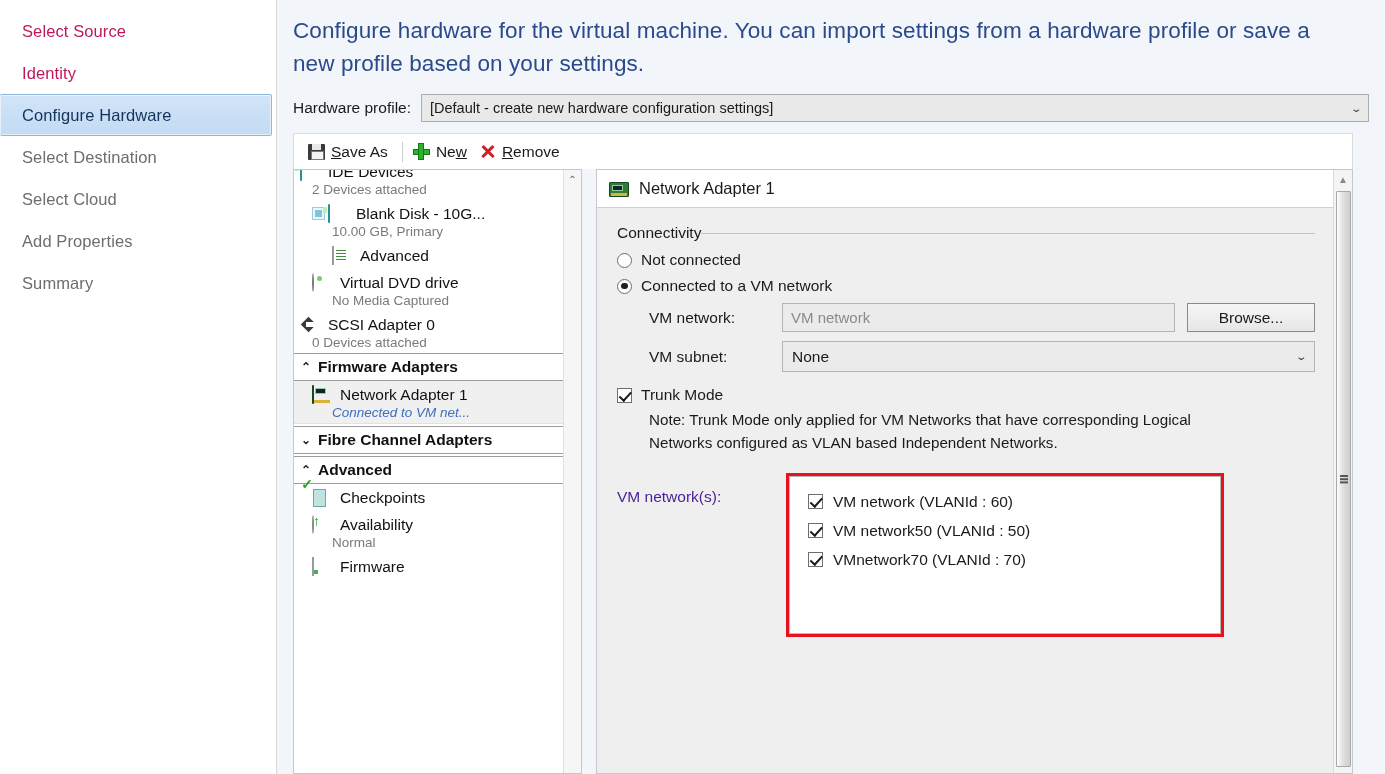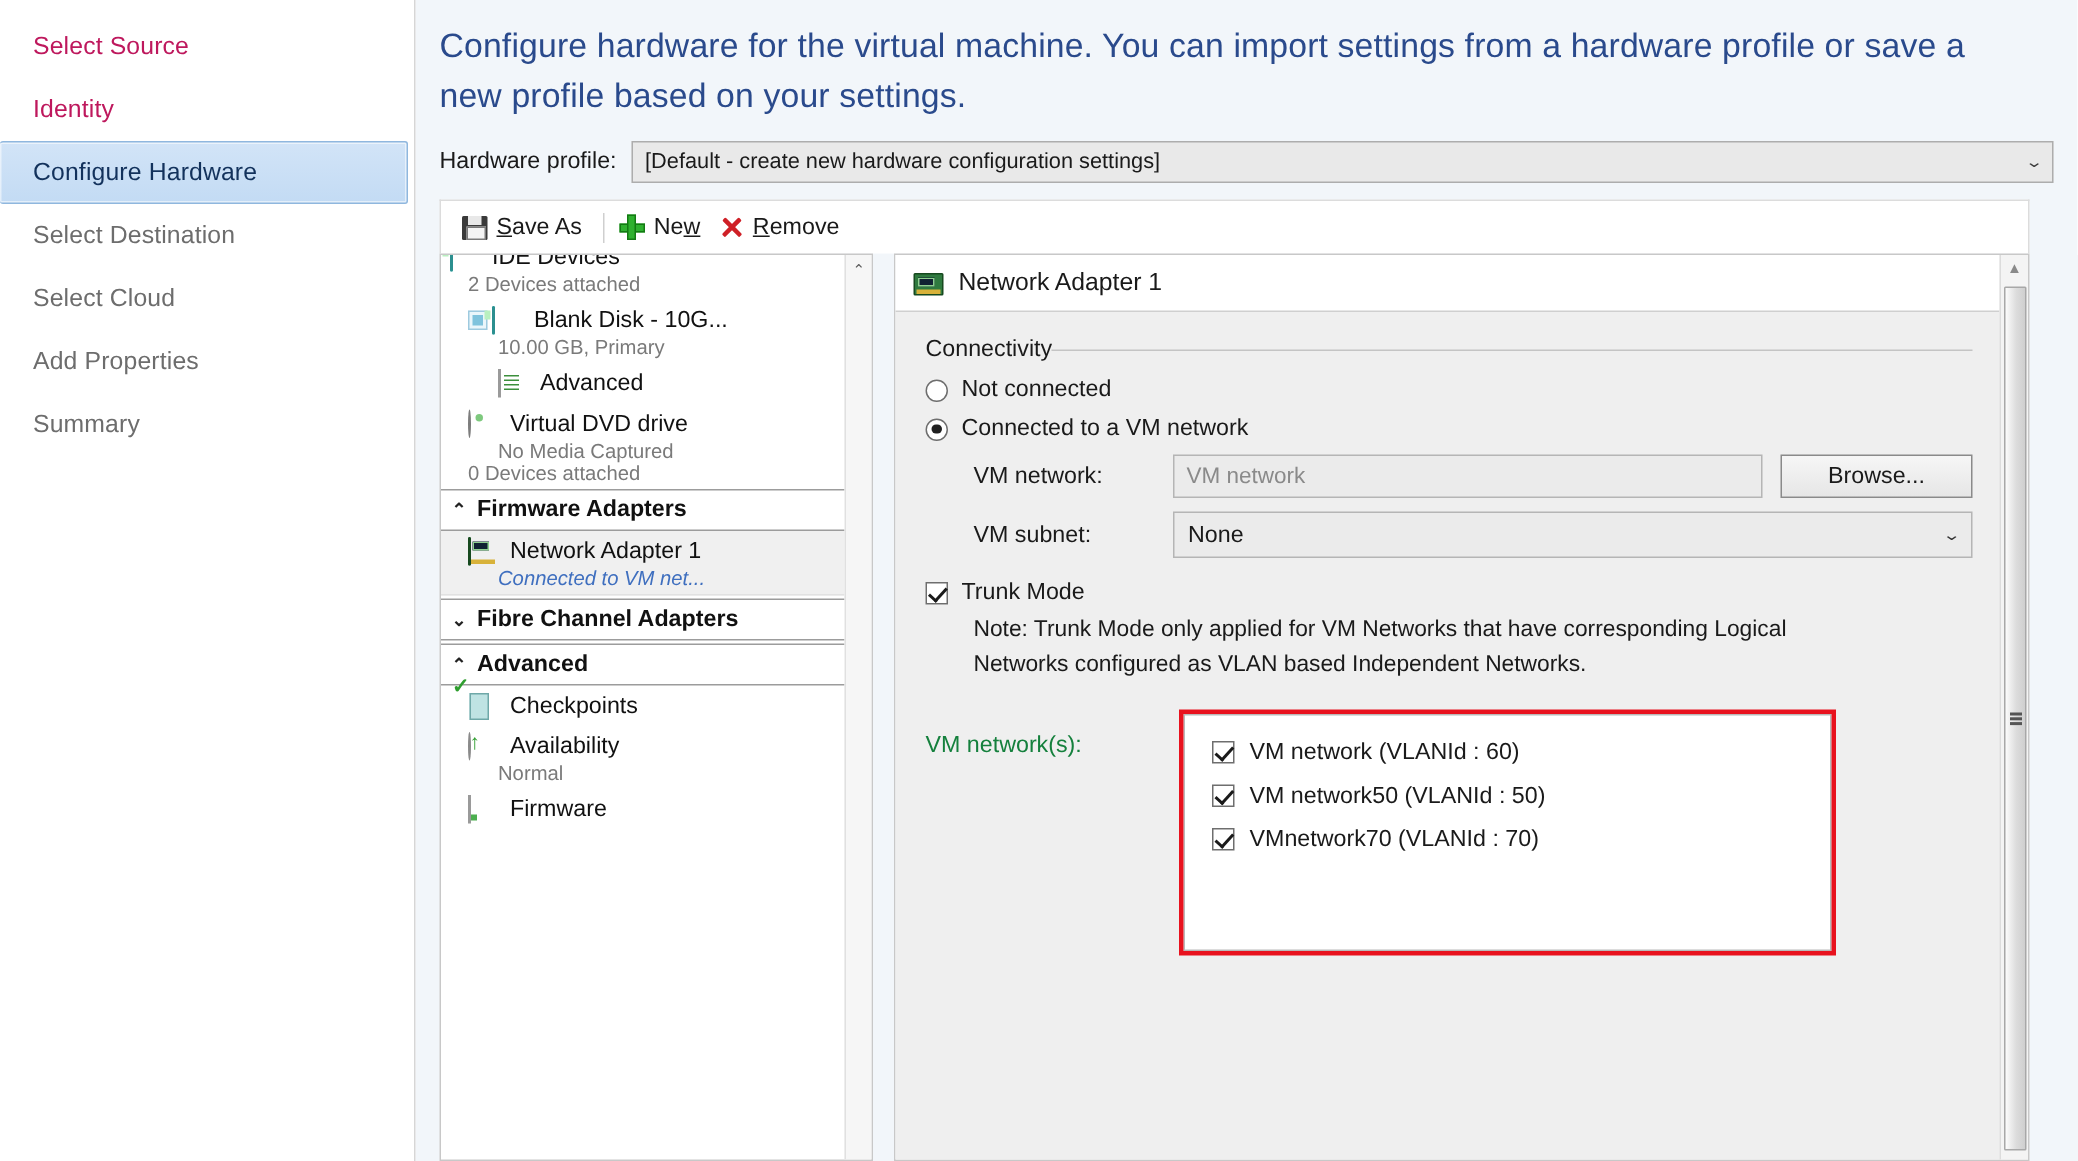--- a/index.html
+++ b/index.html
@@ -531,21 +531,21 @@
     max-width: 560px;
   }
   .vmnet-row {
     display: flex;
     align-items: flex-start;
     margin-top: 22px;
   }
   .vmnet-label {
     width: 172px; min-width: 172px;
     font-size: 15.5px;
-    color: #15803d;
+    color: #4c1d95;
     padding-top: 12px;
   }
   .vmnet-listbox {
     flex: 1;
     max-width: 432px;
     height: 158px;
     background: #ffffff;
     border: 1px solid #b9b9b9;
     outline: 3px solid #e8121e;
     outline-offset: 0px;
@@ -677,20 +677,24 @@
                 </div>
               </div>
               <div>
                 <div class="t-row ind1">
                   <span class="t-ico"><span class="ic-dvd"></span></span>
                   <span>Virtual DVD drive</span>
                 </div>
                 <div class="t-sub ind2">No Media Captured</div>
               </div>
               <div>
+                <div class="t-row ind0">
+                  <span class="t-ico"><span class="ic-scsi"></span></span>
+                  <span>SCSI Adapter 0</span>
+                </div>
                 <div class="t-sub ind1">0 Devices attached</div>
               </div>
               <div class="t-group">
                 <span class="chev">⌃</span>
                 <span>Firmware Adapters</span>
               </div>
               <div class="t-selected">
                 <div class="t-row ind1">
                   <span class="t-ico"><span class="ic-nic"></span></span>
                   <span>Network Adapter 1</span>

